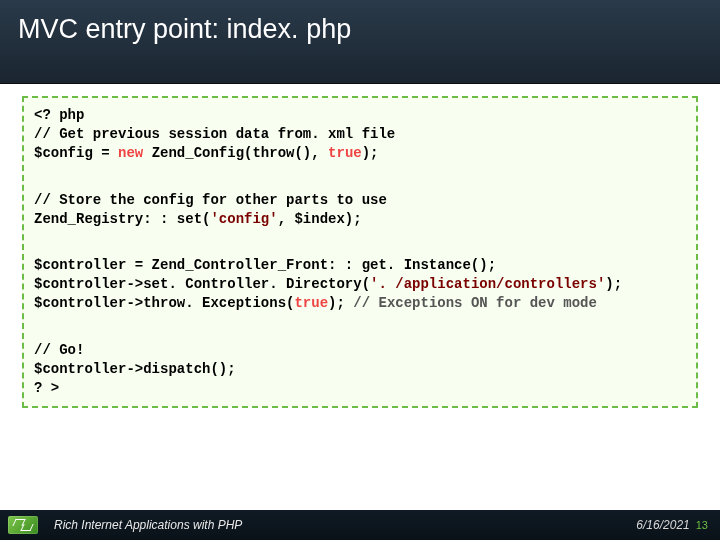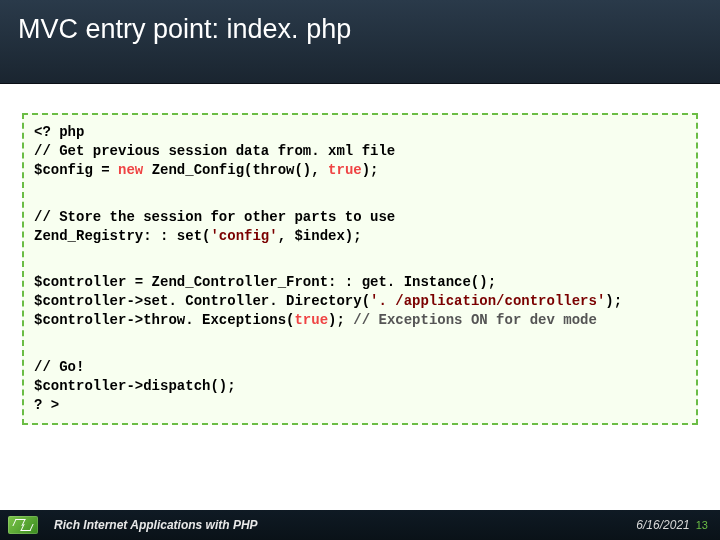--- a/index.html
+++ b/index.html
@@ -16,21 +16,21 @@
     height: 84px;
     padding: 14px 18px 0 18px;
     border-bottom: 1px solid #0a0f15;
   }
   .header h1 {
     color: #ffffff;
     font-size: 27px;
     font-weight: normal;
   }
   .content {
-    padding: 29px 22px 0 22px;
+    padding: 12px 22px 0 22px;
   }
   .code-box {
     border: 2px dashed #6bbd45;
     background: #f8fff0;
     padding: 8px 10px;
     font-family: "Courier New", Courier, monospace;
     font-size: 14px;
     line-height: 1.35;
     font-weight: bold;
     color: #000;
@@ -79,21 +79,20 @@
     width: 8px; height: 6px;
     border: 1.5px solid #fff;
     border-top: none;
     transform: skewX(-25deg);
   }
   .footer-title {
     font-style: italic;
     font-size: 12px;
     color: #e8e8e8;
     flex: 1;
-    font-weight: bold;
   }
   .footer-date {
     font-style: italic;
     font-size: 12px;
     color: #d8d8d8;
     margin-right: 6px;
   }
   .footer-page {
     font-size: 11px;
     color: #6bbd45;
@@ -105,21 +104,21 @@
 <div class="header">
   <h1>MVC entry point: index. php</h1>
 </div>
 
 <div class="content">
   <div class="code-box">
     <div>&lt;? php</div>
     <div>// Get previous session data from. xml file</div>
     <div><span>$config = </span><span class="kw">new</span><span> Zend_Config(throw(), </span><span class="kw">true</span><span>);</span></div>
     <div class="sep"></div>
-    <div>// Store the session for other parts to use</div>
+    <div>// Store the config for other parts to use</div>
     <div><span>Zend_Registry: : set(</span><span class="str">'config'</span><span>, $index);</span></div>
     <div class="sep"></div>
     <div>$controller = Zend_Controller_Front: : get. Instance();</div>
     <div><span>$controller-&gt;set. Controller. Directory(</span><span class="str">'. /application/controllers'</span><span>);</span></div>
     <div><span>$controller-&gt;throw. Exceptions(</span><span class="kw">true</span><span>);  </span><span class="cm">// Exceptions ON for dev mode</span></div>
     <div class="sep"></div>
     <div>// Go!</div>
     <div>$controller-&gt;dispatch();</div>
     <div>? &gt;</div>
   </div>

